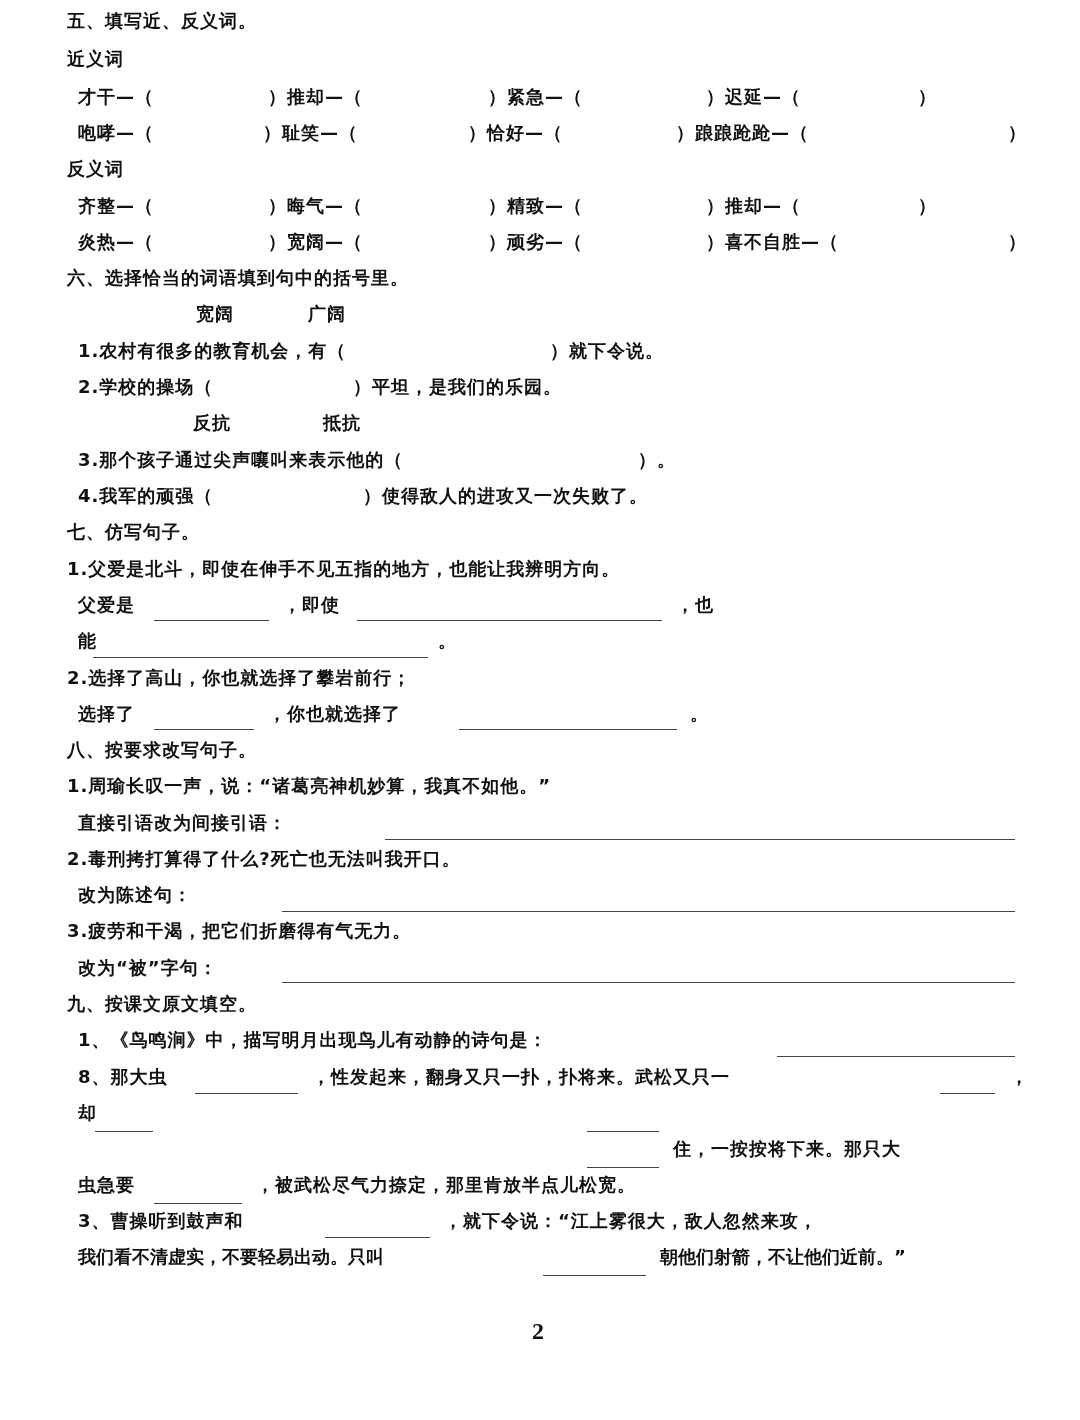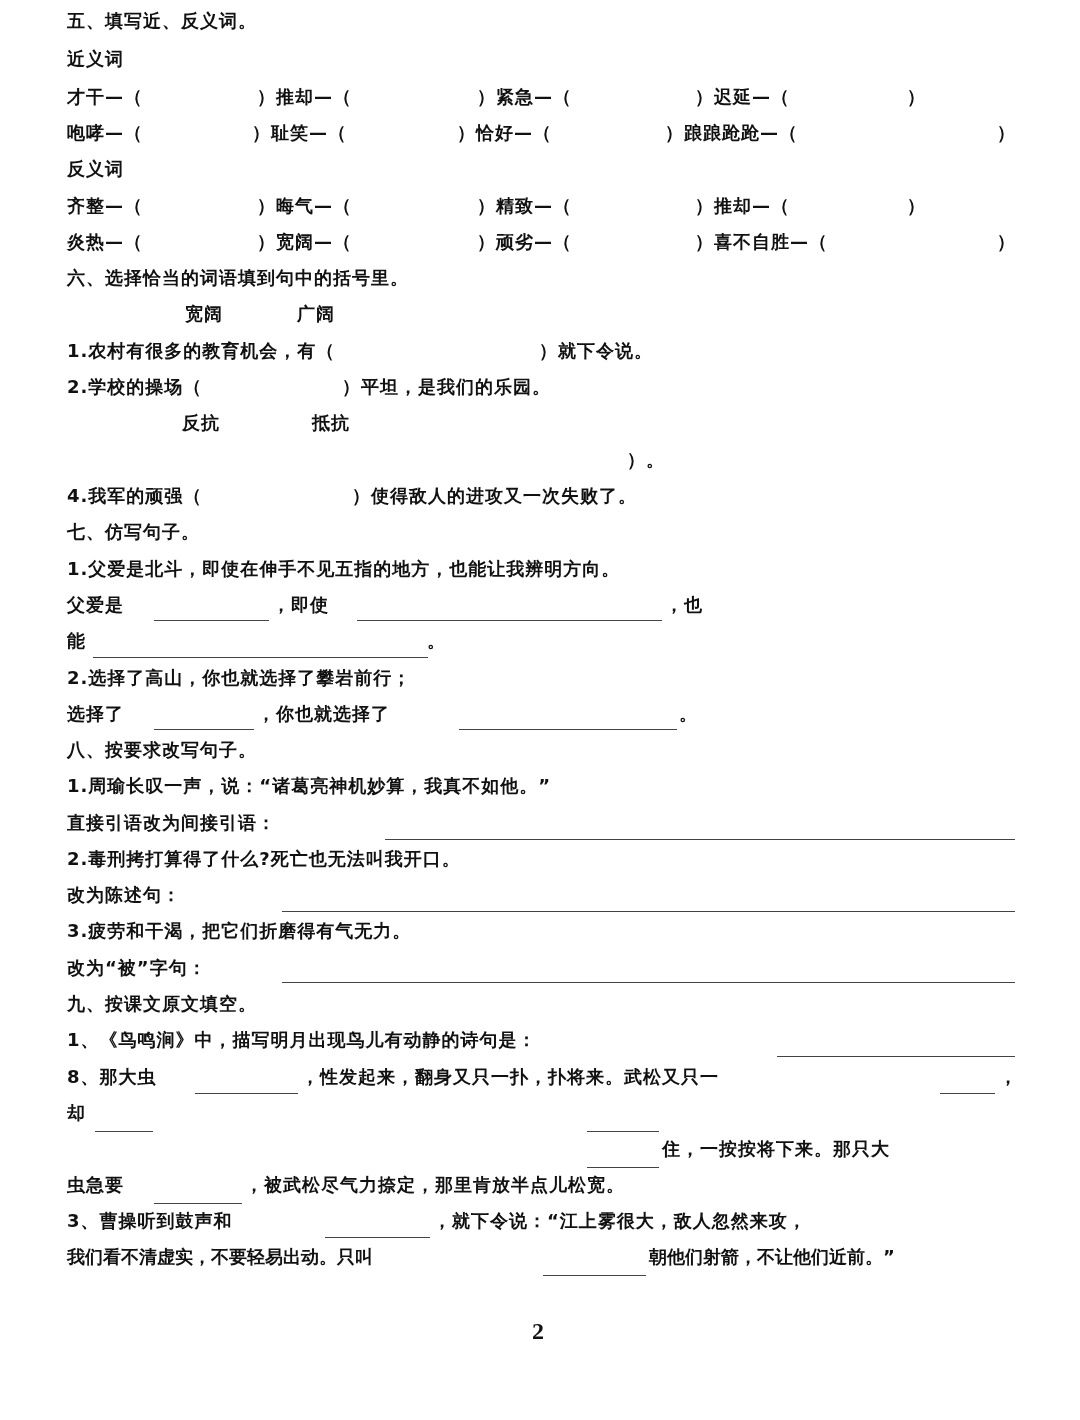--- a/index.html
+++ b/index.html
@@ -1,20 +1,20 @@
 <!DOCTYPE html>
 <html><head>
 <meta charset="utf-8">
 <style>
   html, body { margin: 0; padding: 0; background: #ffffff; }
   body { width: 1080px; height: 1420px; position: relative; overflow: hidden;
          font-family: "DejaVu Sans", "Liberation Sans", sans-serif; color: #111; }
   .line { position: absolute; left: 67px; font-size: 18px; font-weight: bold;
           line-height: 30px; white-space: nowrap; letter-spacing: 1px; }
-  .seg { position: absolute; white-space: nowrap; }
+  .seg { position: absolute; white-space: nowrap; margin-left: 11px; }
   .abs-blank { position: absolute; border-bottom: 1.5px solid #444; height: 1px; }
   .page-num { position: absolute; left: 532px; top: 1318px; font-family: "Liberation Serif", serif;
               font-size: 24px; font-weight: bold; }
 </style>
 </head>
 <body>
 
 <div class="line" style="top:6px">五、填写近、反义词。</div>
 <div class="line" style="top:44px">近义词</div>
 
@@ -60,20 +60,21 @@
 </div>
 <div class="line" style="top:372px; width:800px; height:30px">
   <span class="seg" style="left:0">2.学校的操场（</span>
   <span class="seg" style="left:275px">）平坦，是我们的乐园。</span>
 </div>
 <div class="line" style="top:408px; width:400px; height:30px">
   <span class="seg" style="left:115px">反抗</span>
   <span class="seg" style="left:245px">抵抗</span>
 </div>
 <div class="line" style="top:445px; width:800px; height:30px">
+  <span class="seg" style="left:0">3.那个孩子通过尖声嚷叫来表示他的（</span>
   <span class="seg" style="left:560px">）。</span>
 </div>
 <div class="line" style="top:481px; width:800px; height:30px">
   <span class="seg" style="left:0">4.我军的顽强（</span>
   <span class="seg" style="left:285px">）使得敌人的进攻又一次失败了。</span>
 </div>
 
 <div class="line" style="top:517px">七、仿写句子。</div>
 <div class="line" style="top:554px">1.父爱是北斗，即使在伸手不见五指的地方，也能让我辨明方向。</div>
 <div class="line" style="top:590px; width:960px; height:34px">

